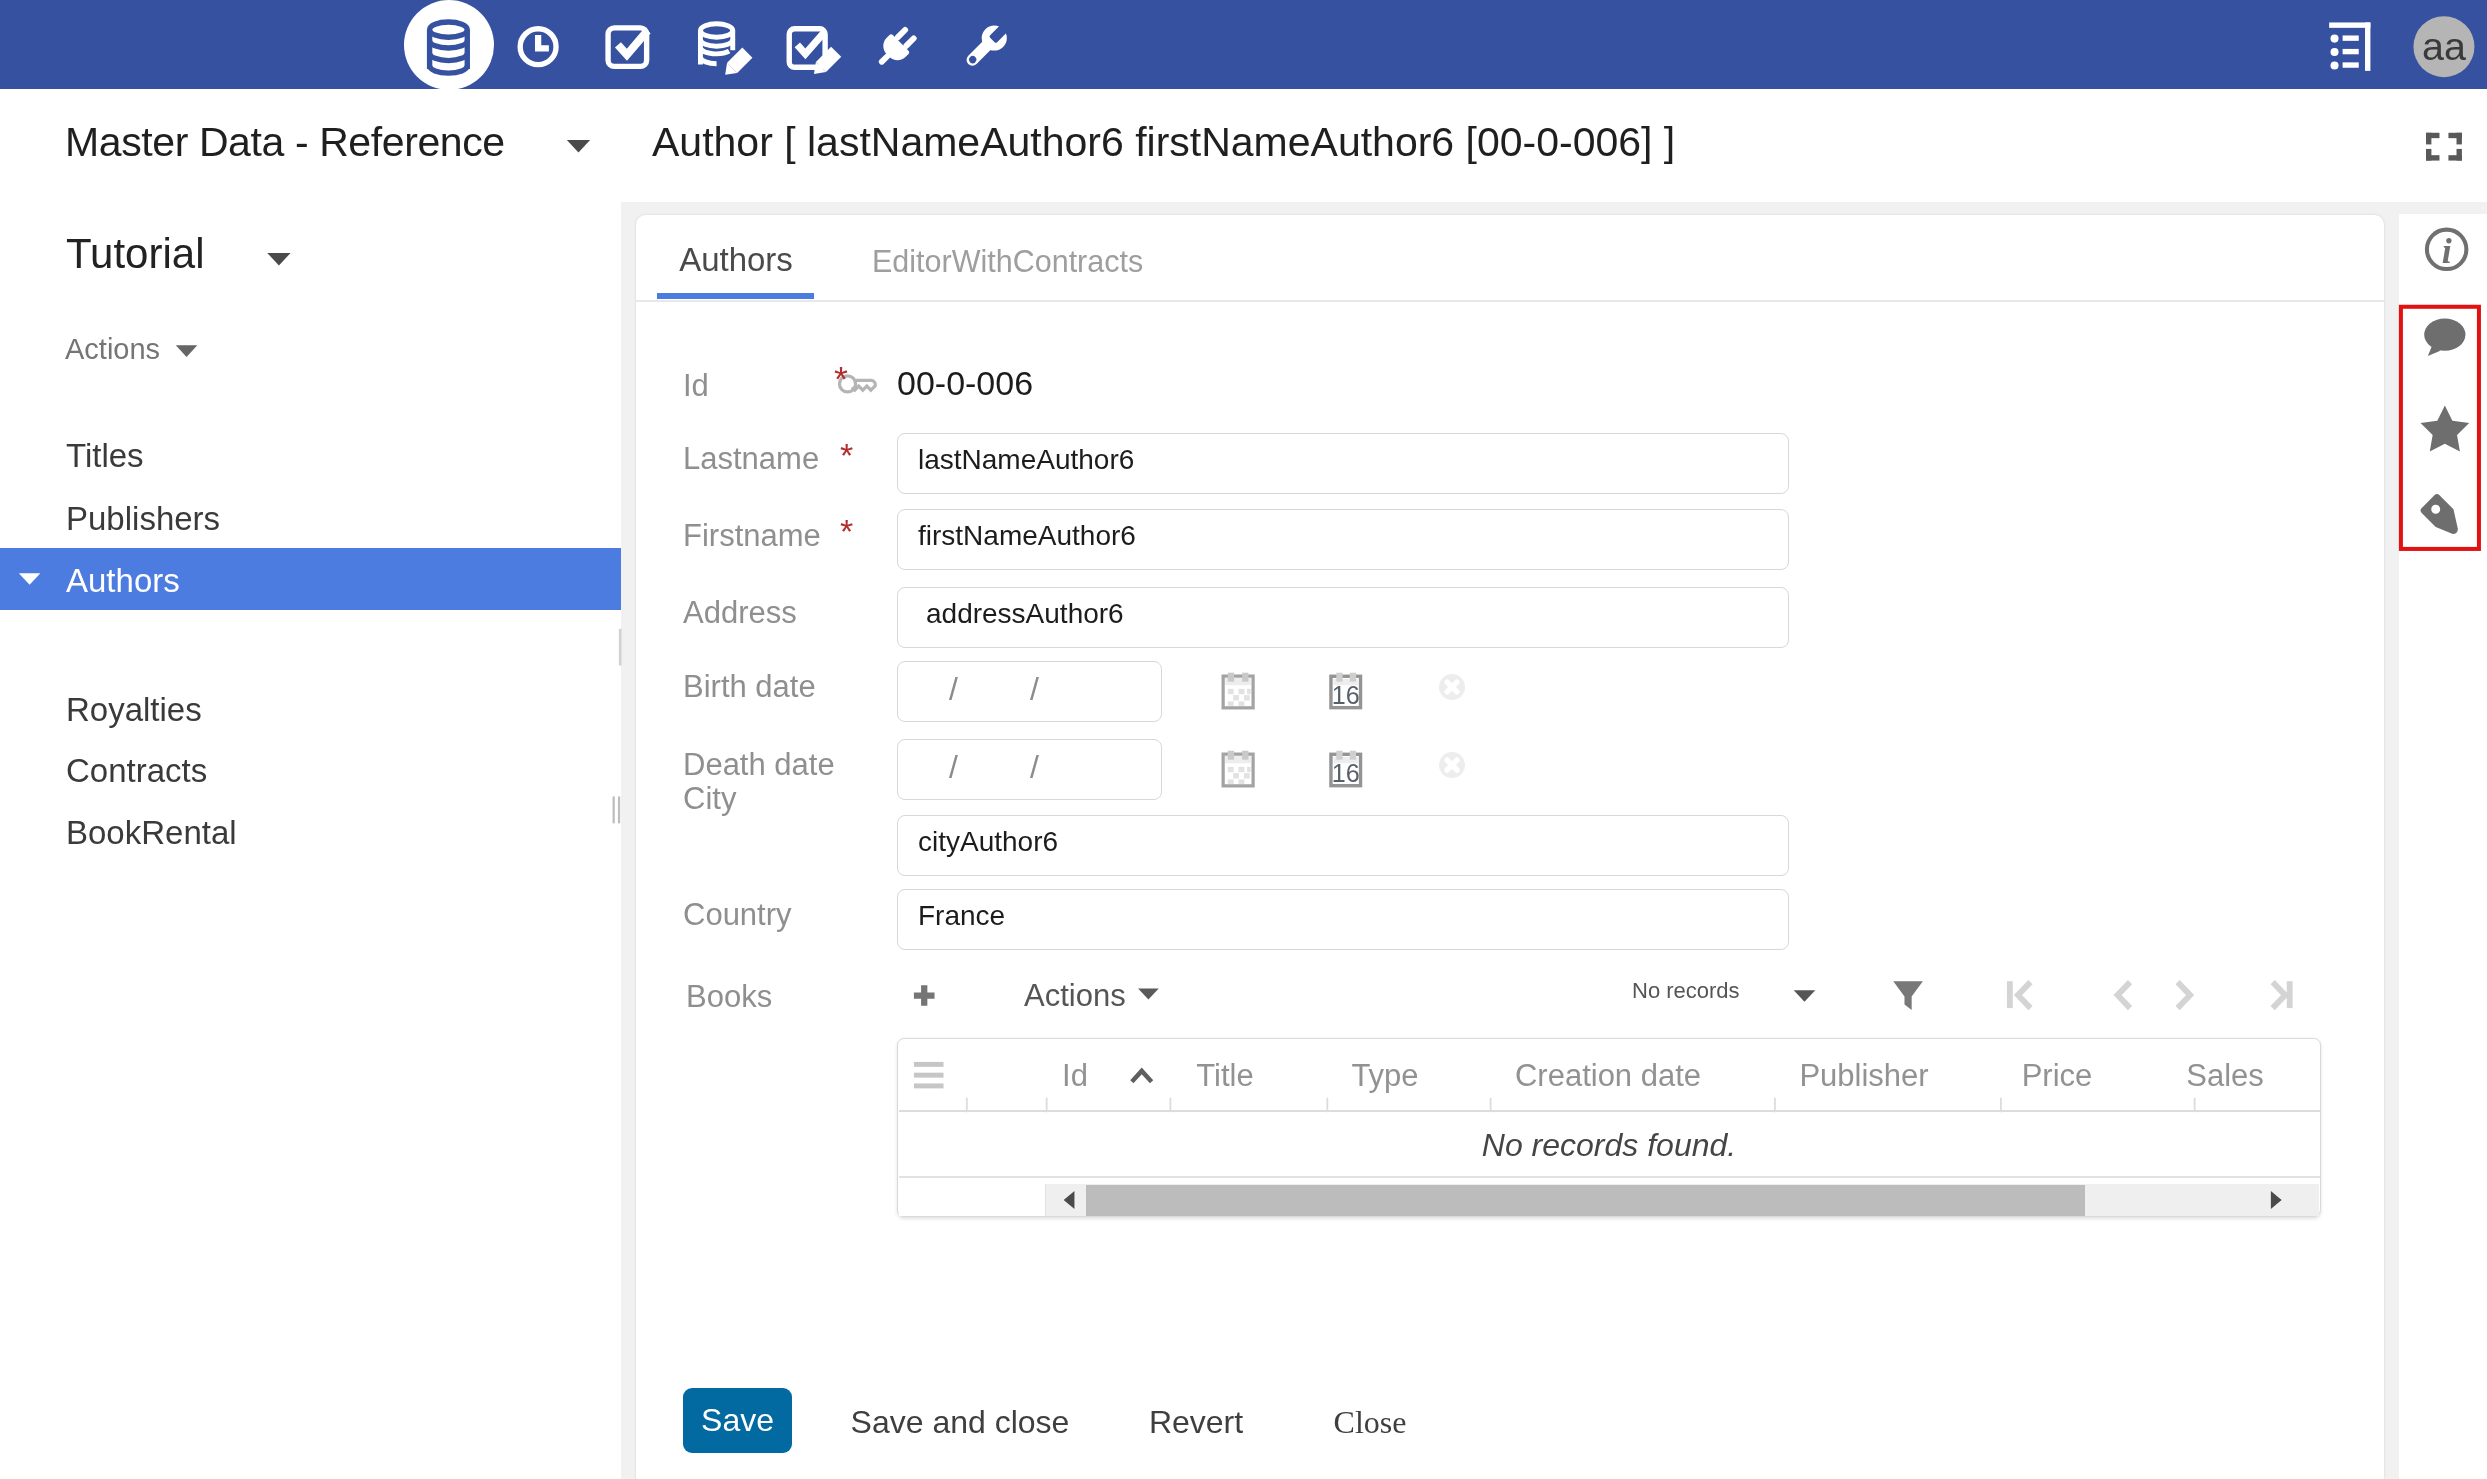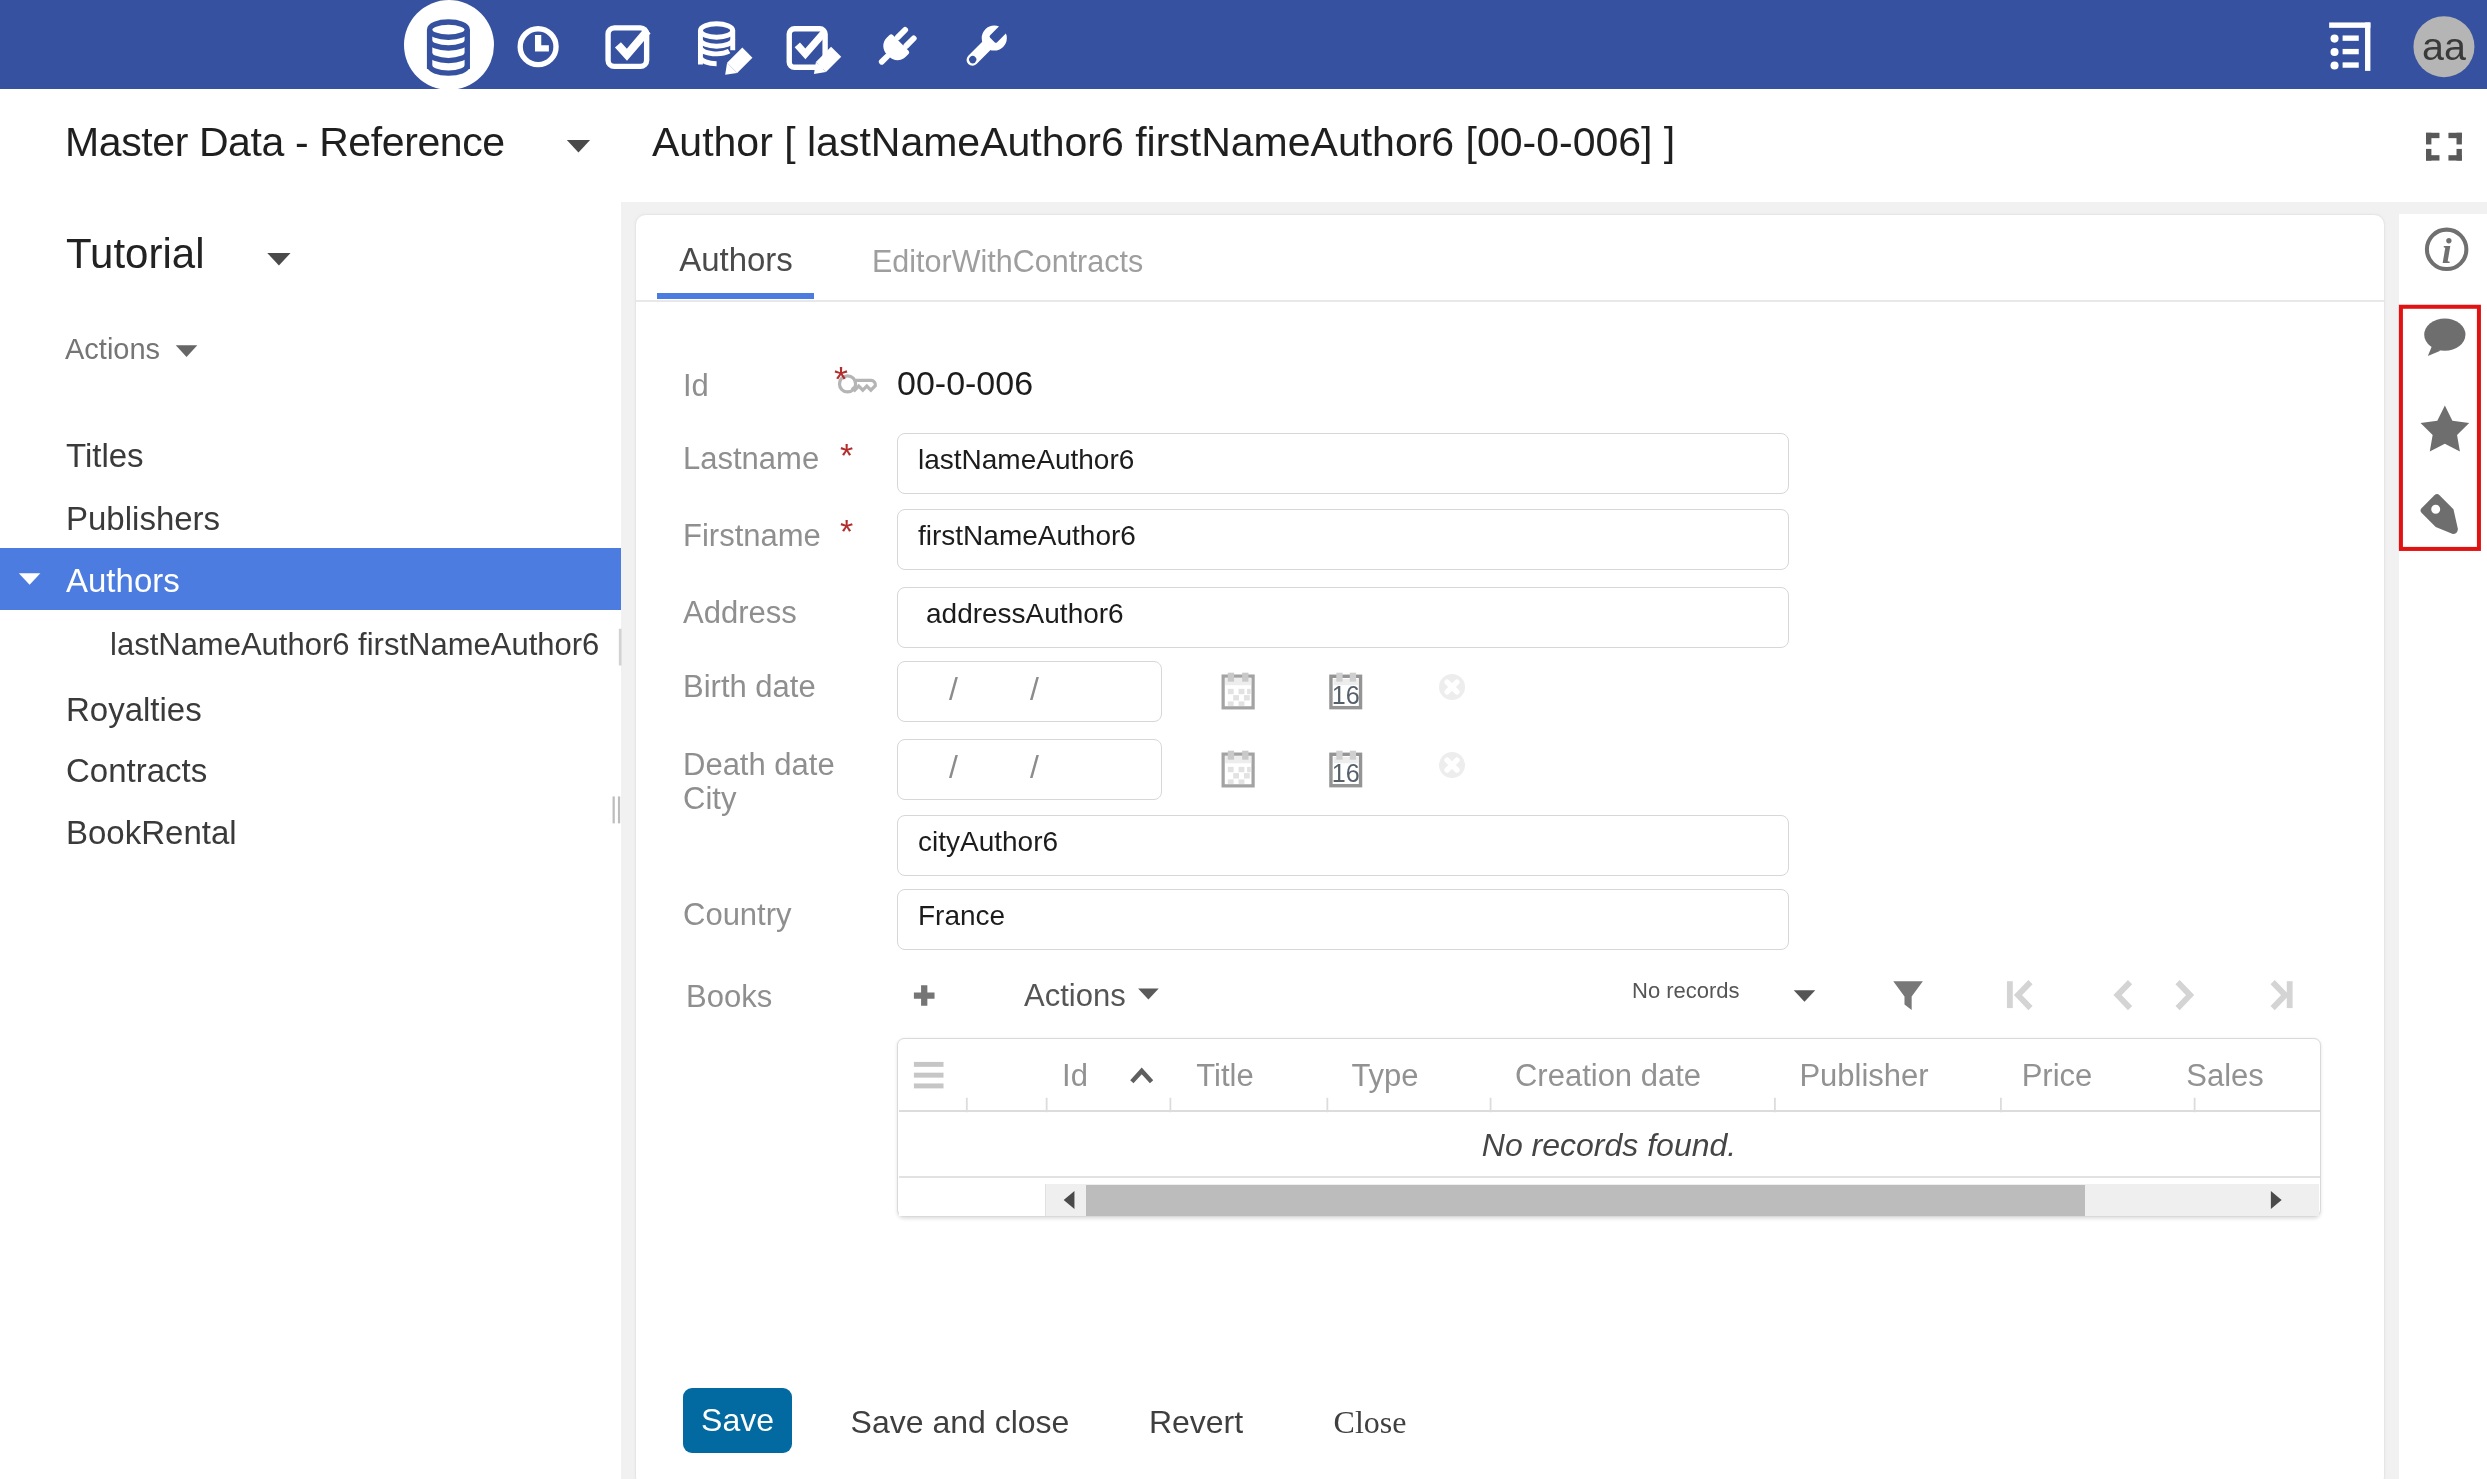--- a/index.html
+++ b/index.html
@@ -55,21 +55,20 @@
   <div id="graybg"></div>
   <div id="card"></div>
   <div id="rail"></div>
 
   <div class="sideitem" style="top:230px; font-size:42px; color:#222;">Tutorial</div>
   <div class="sideitem" style="left:65px; top:333px; font-size:29px; color:#757575;">Actions</div>
   <div class="sideitem" style="top:437px;">Titles</div>
   <div class="sideitem" style="top:500px;">Publishers</div>
   <div id="selrow"></div>
   <div class="sideitem" style="top:562px; color:#fff;">Authors</div>
-  <div class="sideitem" style="left:110px; top:627px; font-size:31px;">lastNameAuthor6 firstNameAuthor6</div>
   <div class="sideitem" style="top:691px;">Royalties</div>
   <div class="sideitem" style="top:752px;">Contracts</div>
   <div class="sideitem" style="top:814px;">BookRental</div>
 
   <div class="tab" style="left:657px; width:158px; text-align:center; color:#4a4a4a;">Authors</div>
   <div class="tab" style="left:872px; top:244px; color:#9e9e9e; font-size:30.5px;">EditorWithContracts</div>
   <div id="underline"></div>
   <div id="tabline"></div>
 
   <div class="flabel" style="top:368px;">Id</div>

